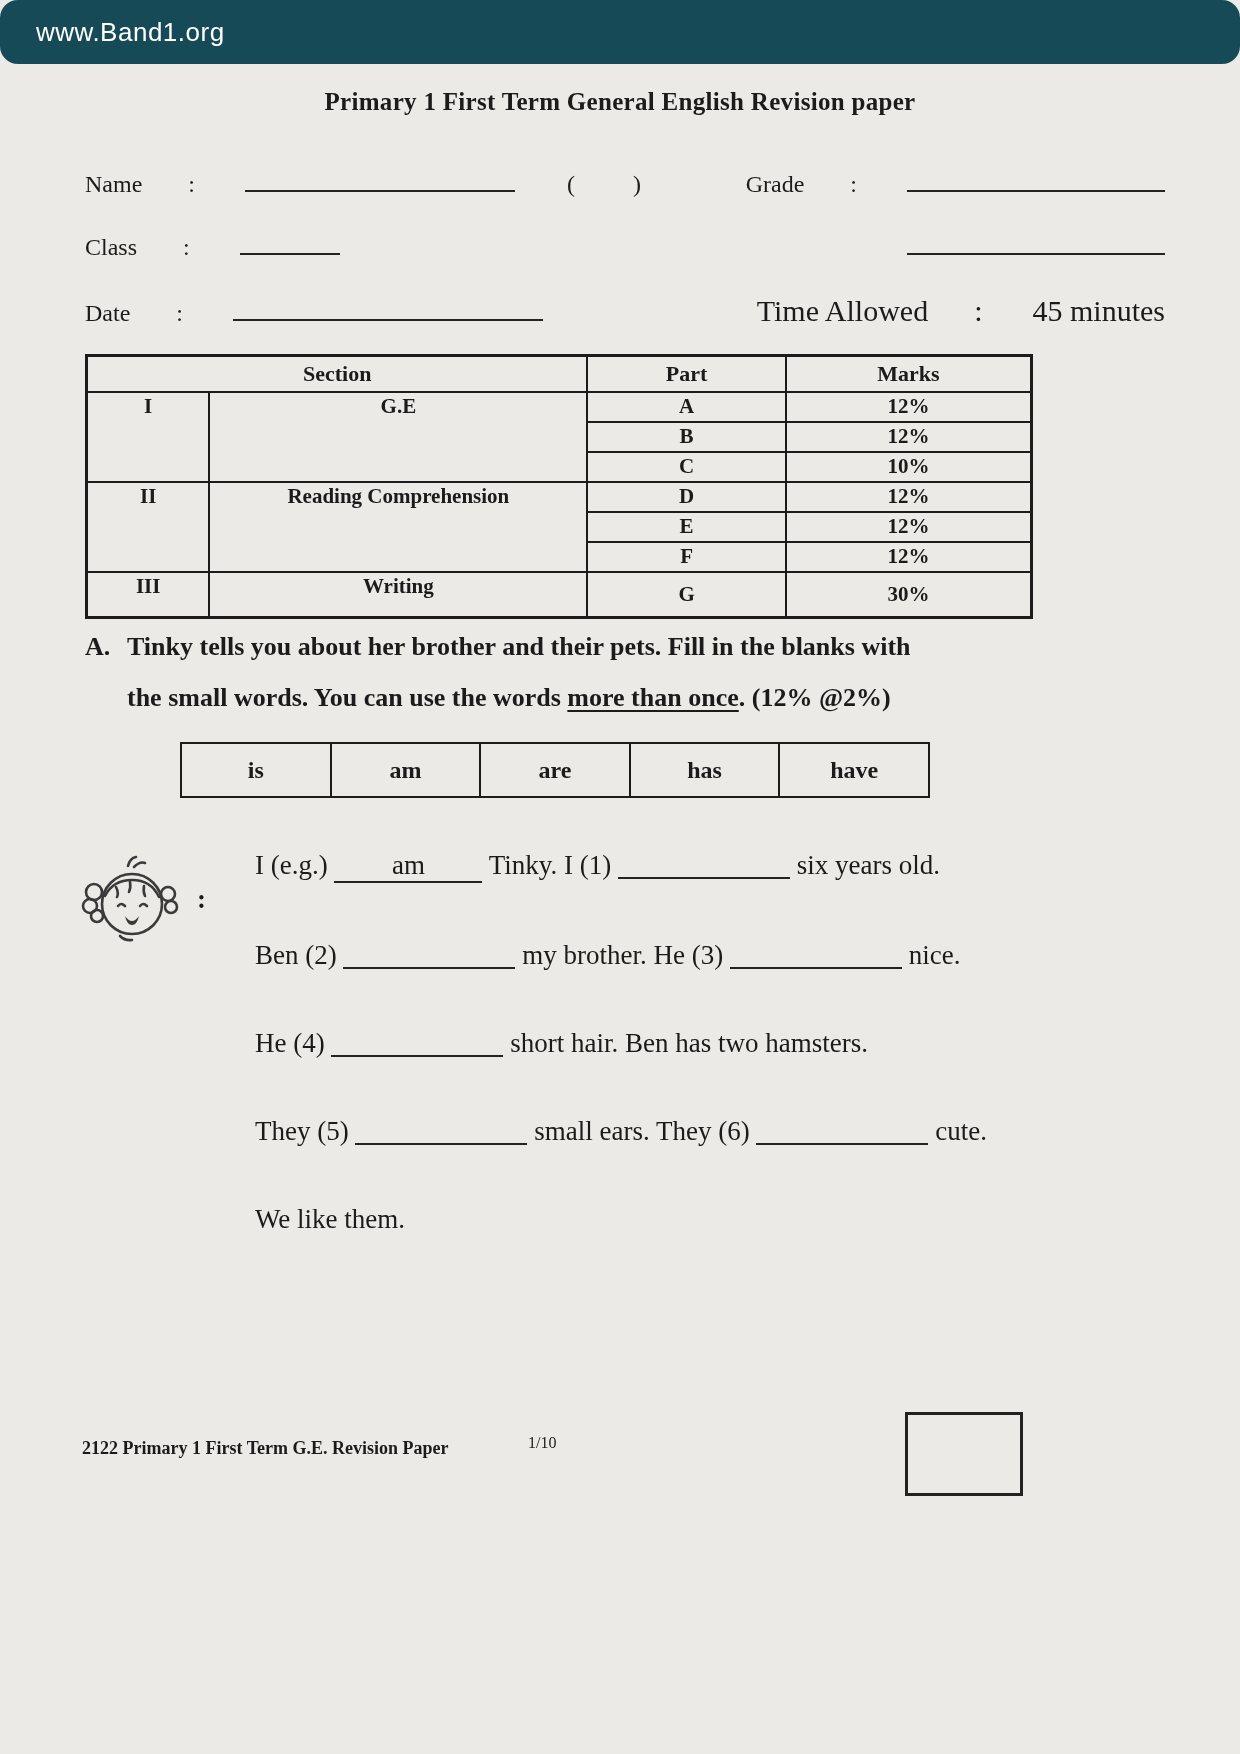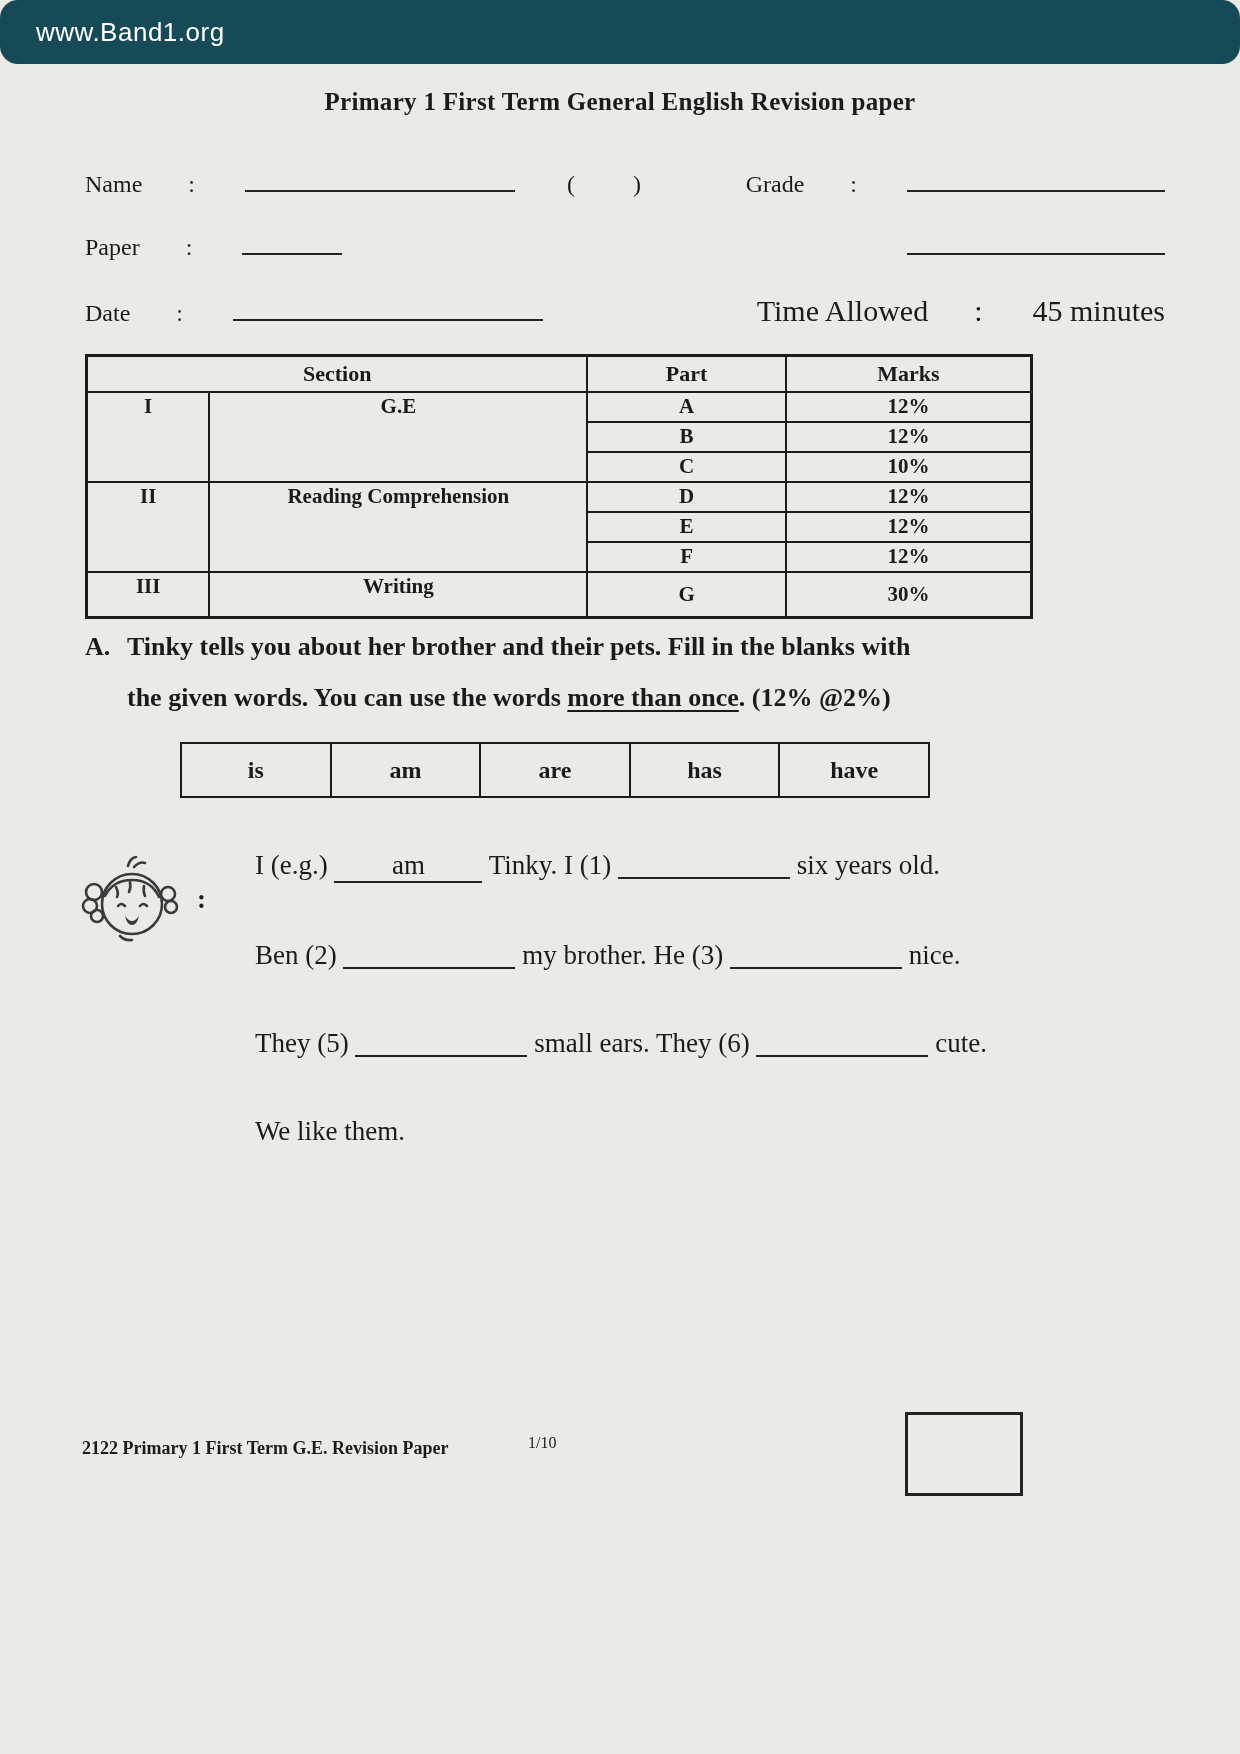--- a/index.html
+++ b/index.html
@@ -96,21 +96,21 @@
       </div>
       <div class="fgroup">
         <span class="flabel">Grade</span>
         <span class="fcolon">:</span>
         <span class="u u-grade"></span>
       </div>
     </div>
 
     <div class="form-row">
       <div class="fgroup">
-        <span class="flabel">Paper</span>
+        <span class="flabel">Class</span>
         <span class="fcolon">:</span>
         <span class="u u-class"></span>
       </div>
       <div class="fgroup">
         <span class="u u-right2"></span>
       </div>
     </div>
 
     <div class="form-row">
       <div class="fgroup">
@@ -179,21 +179,21 @@
           </tr>
         </tbody>
     </table>
   </div>
 
   <div class="section-a">
     <div class="sa-head">
       <span class="sa-label">A.</span>
       <span>
         <span>Tinky tells you about her brother and their pets. Fill in the blanks with</span><br>
-        <span>the given words. You can use the words </span><span class="sa-underline">more than once</span><span>. (12% @2%)</span>
+        <span>the small words. You can use the words </span><span class="sa-underline">more than once</span><span>. (12% @2%)</span>
       </span>
     </div>
   </div>
 
   <table class="wordbank">
     <tbody>
         <tr>
       <td>is</td>
       <td>am</td>
       <td>are</td>
@@ -225,20 +225,21 @@
       <path d="M60 52 q3 -4 7 0"></path>
 
       <path d="M45 62 q7 10 14 0 q-2 9 -7 9 q-5 0 -7 -9 z" fill="#3a3a3a" stroke="none"></path>
 
       <path d="M40 82 q5 5 12 4"></path>
     </svg>
     <span class="speaker-colon">:</span>
     <div class="ex-lines" id="exercise-lines">
         <div class="ex-line"><span>I (e.g.) </span><span class="blank-line filled" style="width: 148px;">am</span><span> Tinky. I (1) </span><span class="blank-line" style="width: 172px;"></span><span> six years old.</span></div>
         <div class="ex-line"><span>Ben (2) </span><span class="blank-line" style="width: 172px;"></span><span> my brother. He (3) </span><span class="blank-line" style="width: 172px;"></span><span> nice.</span></div>
+        <div class="ex-line"><span>He (4) </span><span class="blank-line" style="width: 172px;"></span><span> short hair. Ben has two hamsters.</span></div>
         <div class="ex-line"><span>They (5) </span><span class="blank-line" style="width: 172px;"></span><span> small ears. They (6) </span><span class="blank-line" style="width: 172px;"></span><span> cute.</span></div>
         <div class="ex-line"><span>We like them.</span></div>
       </div>
   </div>
 
   <div class="footer-ref">2122 Primary 1 First Term G.E. Revision Paper</div>
   <div class="footer-page">1/10</div>
   <div class="footer-box"></div>
 
 </div>

